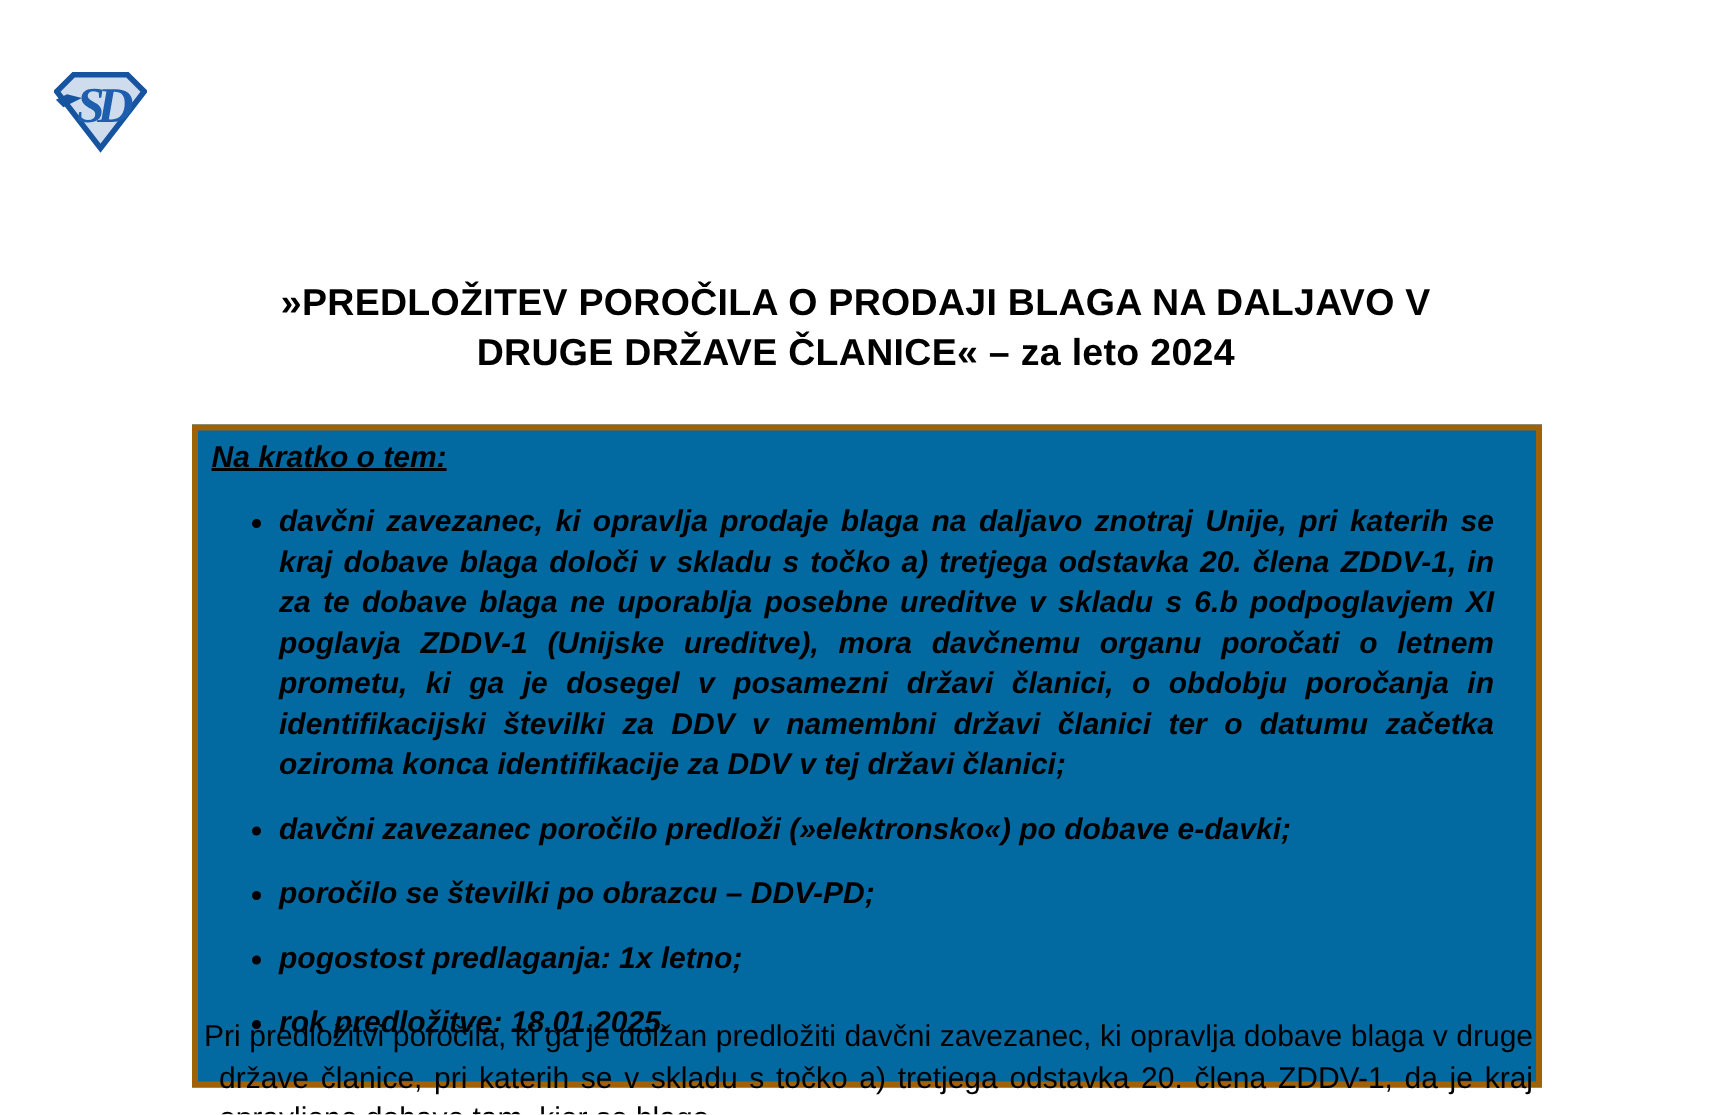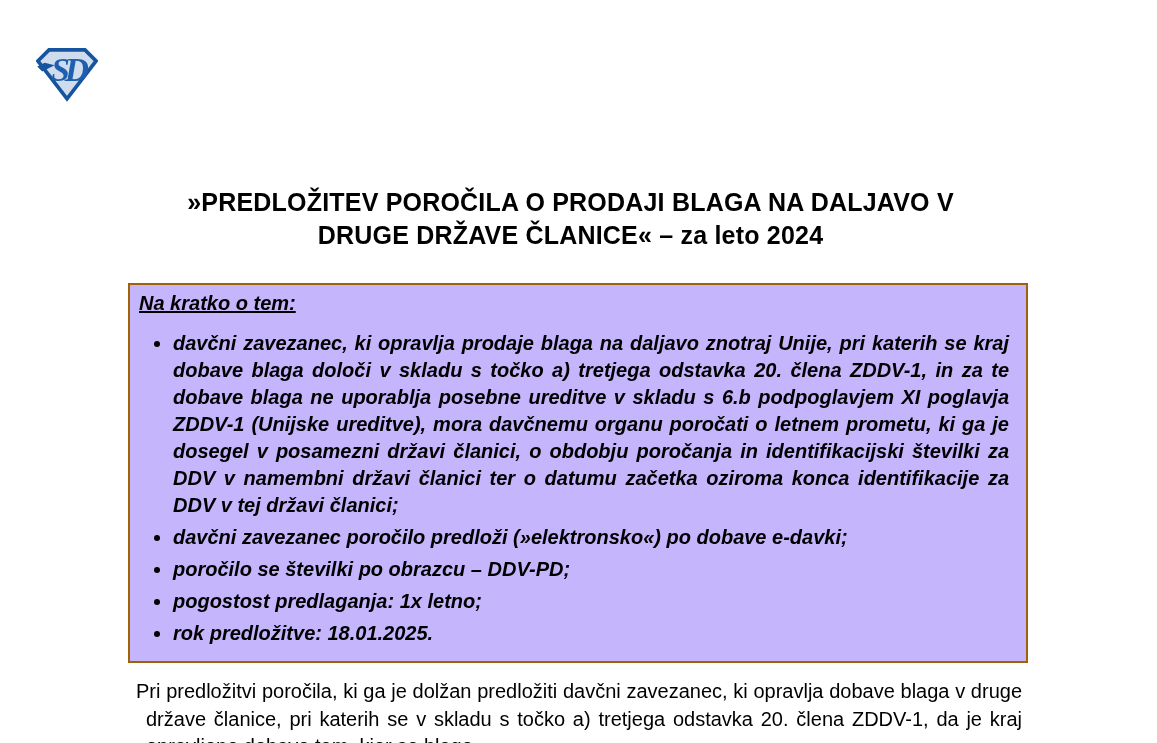--- a/index.html
+++ b/index.html
@@ -30,43 +30,43 @@
     line-height: 33px;
     letter-spacing: 0.2px;
     margin-top: 24px;
   }
   .infobox {
     position: absolute;
     left: 128px;
     top: 283px;
     width: 900px;
     box-sizing: border-box;
-    border: 2px solid #a16207;
+    border: 4px solid #a16207;
     padding: 5px 12px 9px 9px;
-    background: #c4b5fd;
+    background: #0369a1;
   }
   .infobox-heading {
     display: inline-block;
     font-size: 20px;
     line-height: 27px;
     font-weight: 700;
     font-style: italic;
     text-decoration: underline;
   }
   .bullet-list {
     margin: 13px 0 0 0;
     padding: 0 0 0 29px;
     list-style: disc;
     font-size: 20px;
     line-height: 27px;
     font-weight: 700;
     font-style: italic;
     text-align: justify;
   }
-  .bullet-list li { margin: 5px; padding: 0; }
+  .bullet-list li { margin: 16px; padding: 0; }
   .body-paragraph {
     position: absolute;
     left: 136px;
     top: 678px;
     width: 886px;
     box-sizing: border-box;
     font-size: 20px;
     line-height: 27.5px;
     text-align: justify;
     padding-left: 10px;

